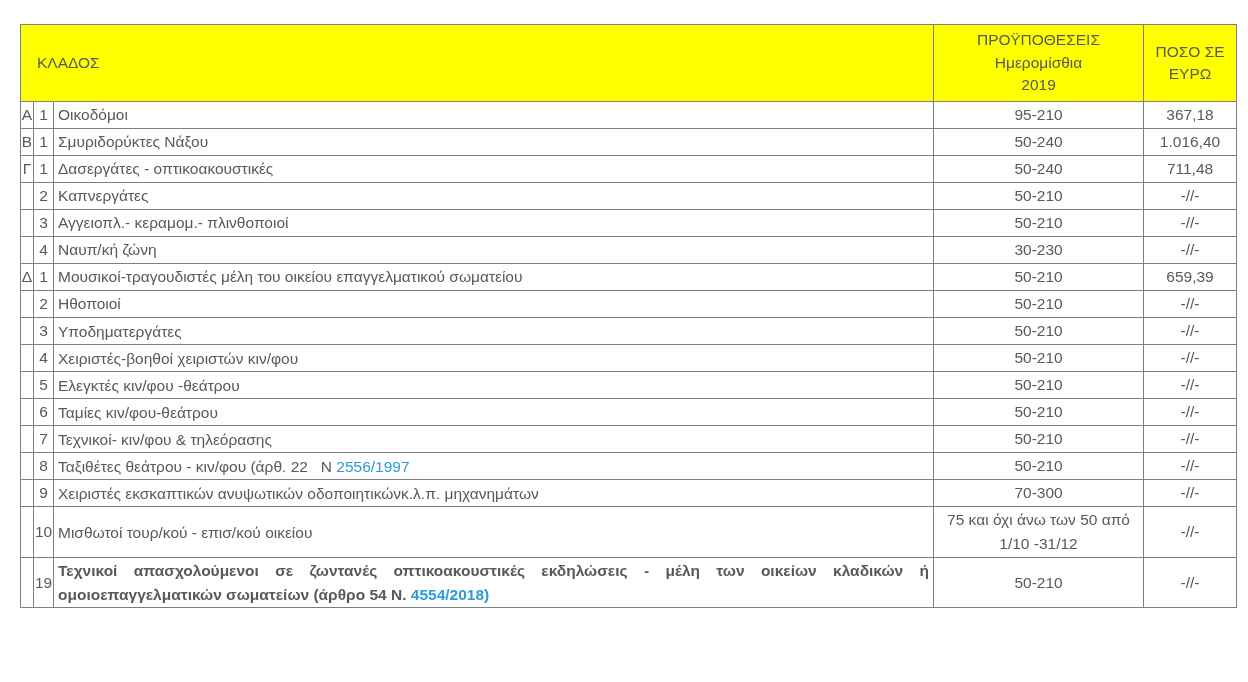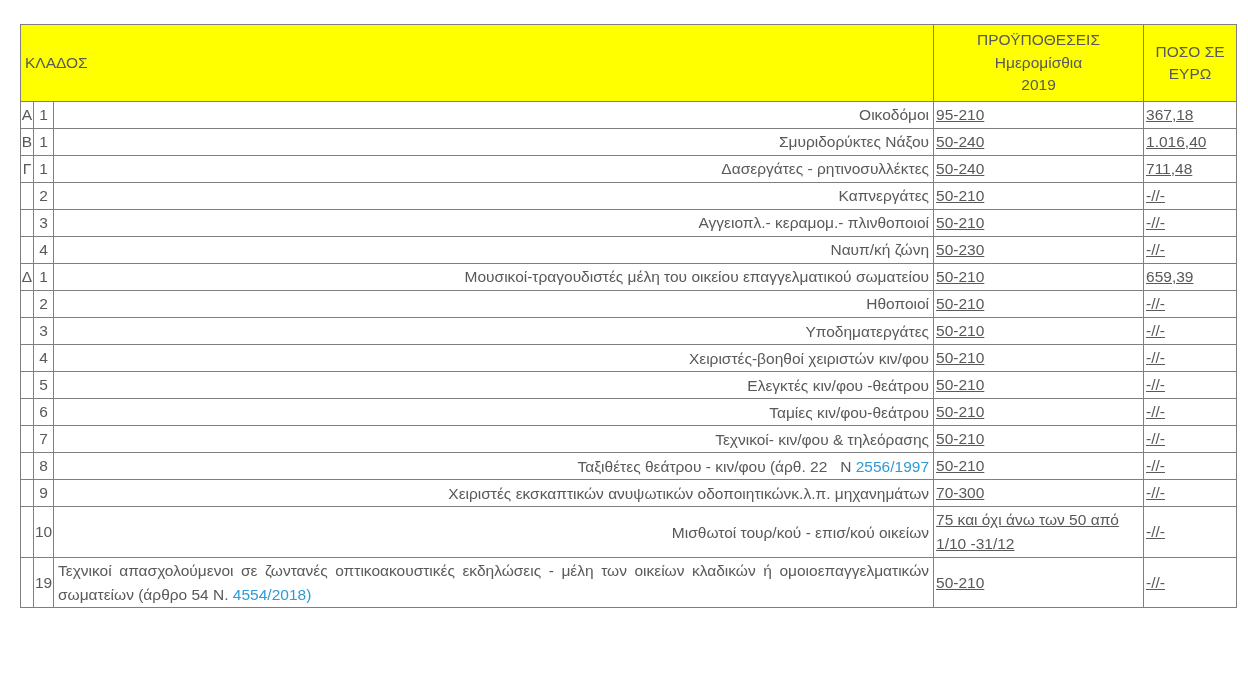--- a/index.html
+++ b/index.html
@@ -35,52 +35,53 @@
     box-sizing:border-box;
     overflow:hidden;
   }
   thead th{
     background:var(--yellow);
     font-weight:normal;
     height:77px;
   }
   th.h-klados{
     text-align:left;
-    padding-left:4px;
+    padding-left:16px;
   }
   th.h-cond, th.h-amount{
     text-align:center;
     white-space:pre-line;
     line-height:1.45;
   }
   tbody td{
     height:27px;
     padding:1px 2px;
   }
   td.letter-cell{
     text-align:center;
     padding:1px 0;
   }
   td.num-cell{
     text-align:center;
     padding:1px 0;
   }
   td.name-cell{
-    text-align:right;
+    text-align:left;
     padding-left:4px;
     padding-right:4px;
     line-height:1.5;
   }
   td.name-cell.justify{
     text-align:justify;
     text-justify:inter-word;
+    font-weight:bold;
   }
   td.cond-cell, td.amount-cell{
+    text-align:center;
     line-height:1.55;
-    text-decoration:underline;
   }
   a.law-link{
     color:var(--link);
     text-decoration:none;
     cursor:pointer;
   }
 </style>
 </head>
 <body>
 
@@ -114,21 +115,21 @@
         <tr>
           <td class="letter-cell">Β</td>
           <td class="num-cell">1</td>
           <td class="name-cell"><span>Σμυριδορύκτες Νάξου</span></td>
           <td class="cond-cell">50-240</td>
           <td class="amount-cell">1.016,40</td>
         </tr>
         <tr>
           <td class="letter-cell">Γ</td>
           <td class="num-cell">1</td>
-          <td class="name-cell"><span>Δασεργάτες - ρητινοσυλλέκτες</span></td>
+          <td class="name-cell"><span>Δασεργάτες - οπτικοακουστικές</span></td>
           <td class="cond-cell">50-240</td>
           <td class="amount-cell">711,48</td>
         </tr>
         <tr>
           <td class="letter-cell"></td>
           <td class="num-cell">2</td>
           <td class="name-cell"><span>Καπνεργάτες</span></td>
           <td class="cond-cell">50-210</td>
           <td class="amount-cell">-//-</td>
         </tr>
@@ -136,21 +137,21 @@
           <td class="letter-cell"></td>
           <td class="num-cell">3</td>
           <td class="name-cell"><span>Αγγειοπλ.- κεραμομ.- πλινθοποιοί</span></td>
           <td class="cond-cell">50-210</td>
           <td class="amount-cell">-//-</td>
         </tr>
         <tr>
           <td class="letter-cell"></td>
           <td class="num-cell">4</td>
           <td class="name-cell"><span>Ναυπ/κή ζώνη</span></td>
-          <td class="cond-cell">50-230</td>
+          <td class="cond-cell">30-230</td>
           <td class="amount-cell">-//-</td>
         </tr>
         <tr>
           <td class="letter-cell">Δ</td>
           <td class="num-cell">1</td>
           <td class="name-cell"><span>Μουσικοί-τραγουδιστές μέλη του οικείου επαγγελματικού σωματείου</span></td>
           <td class="cond-cell">50-210</td>
           <td class="amount-cell">659,39</td>
         </tr>
         <tr>
@@ -205,21 +206,21 @@
         <tr>
           <td class="letter-cell"></td>
           <td class="num-cell">9</td>
           <td class="name-cell"><span>Χειριστές εκσκαπτικών ανυψωτικών οδοποιητικώνκ.λ.π. μηχανημάτων</span></td>
           <td class="cond-cell">70-300</td>
           <td class="amount-cell">-//-</td>
         </tr>
         <tr>
           <td class="letter-cell"></td>
           <td class="num-cell">10</td>
-          <td class="name-cell"><span>Μισθωτοί τουρ/κού - επισ/κού οικείων</span></td>
+          <td class="name-cell"><span>Μισθωτοί τουρ/κού - επισ/κού οικείου</span></td>
           <td class="cond-cell">75 και όχι άνω των 50 από 1/10 -31/12</td>
           <td class="amount-cell">-//-</td>
         </tr>
         <tr>
           <td class="letter-cell"></td>
           <td class="num-cell">19</td>
           <td class="name-cell justify"><span>Τεχνικοί απασχολούμενοι σε ζωντανές οπτικοακουστικές εκδηλώσεις - μέλη των οικείων κλαδικών ή ομοιοεπαγγελματικών σωματείων (άρθρο 54 Ν. </span><a class="law-link" href="#">4554/2018)</a></td>
           <td class="cond-cell">50-210</td>
           <td class="amount-cell">-//-</td>
         </tr>

